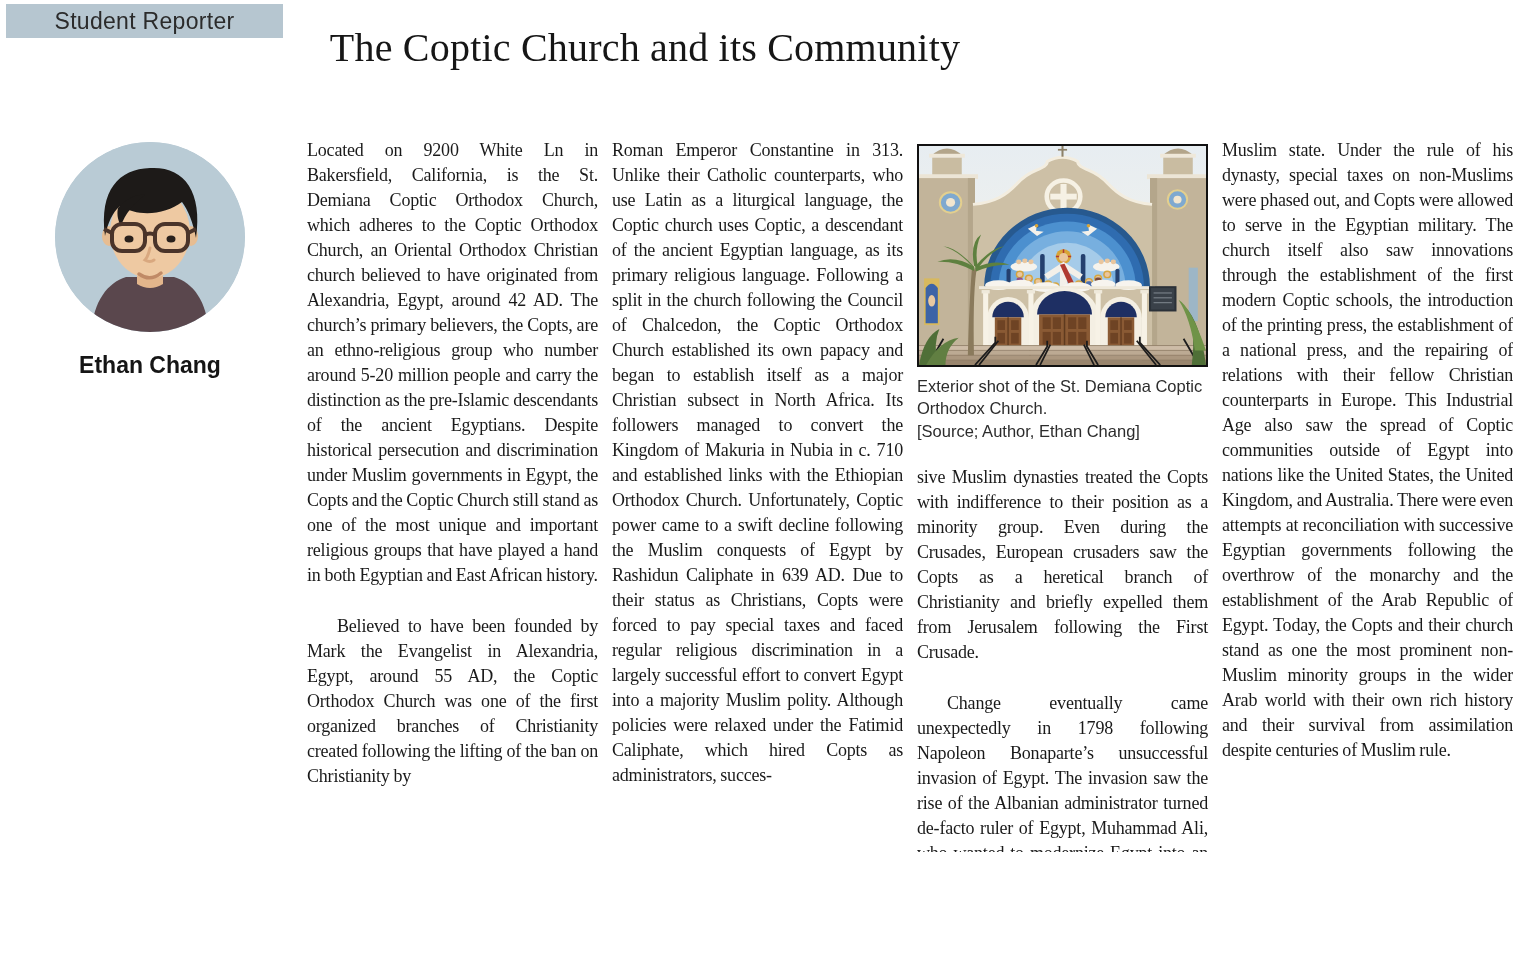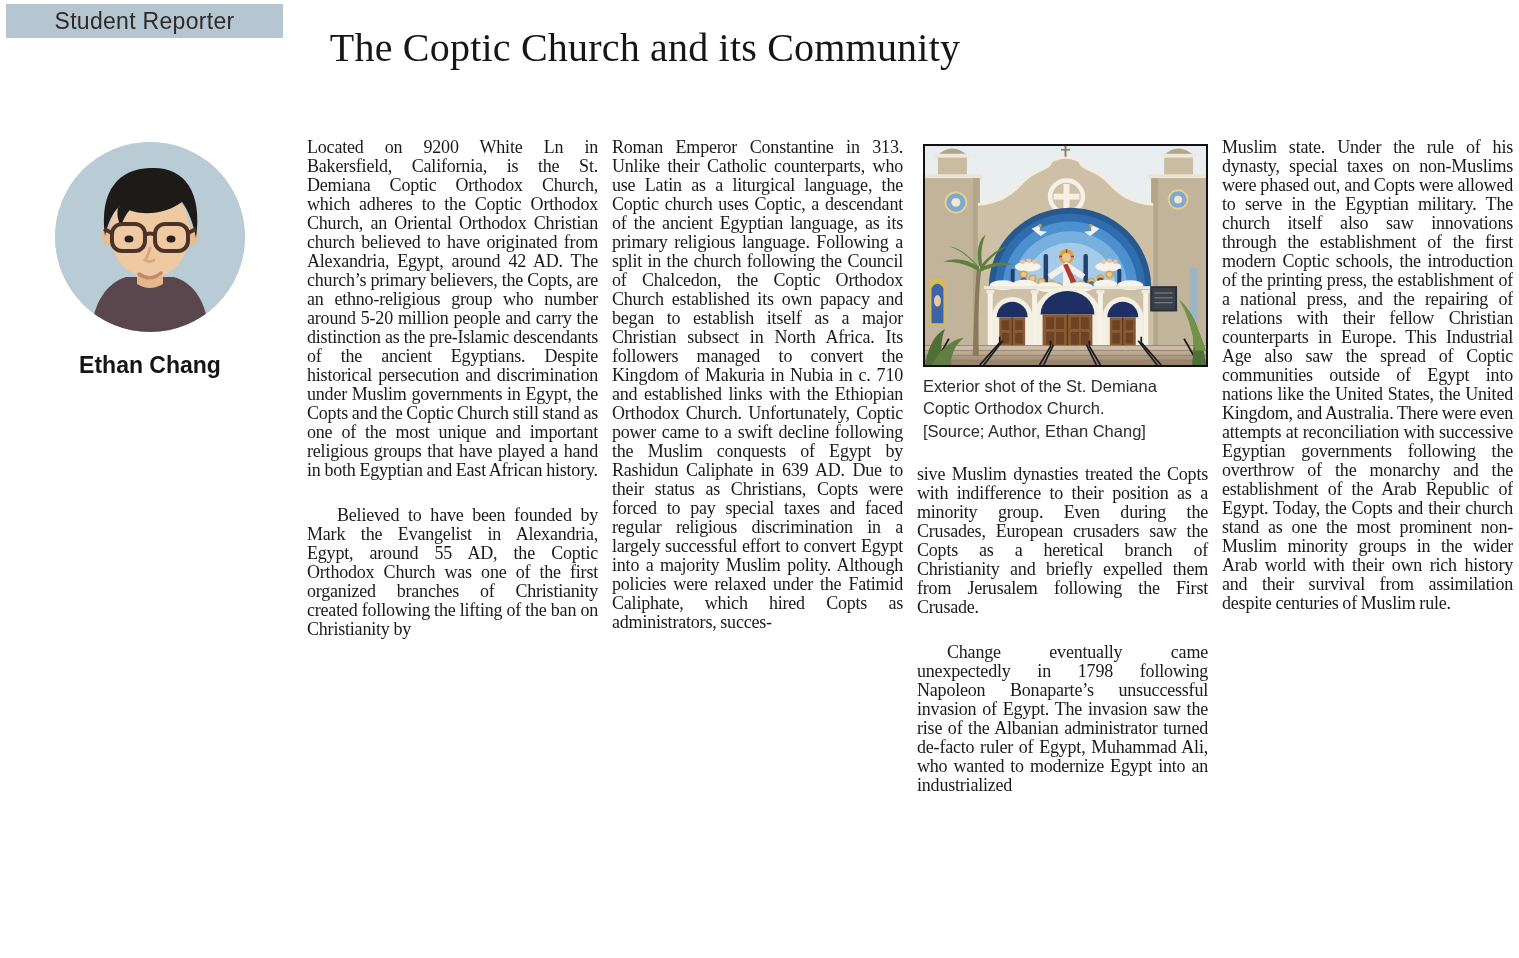--- a/index.html
+++ b/index.html
@@ -23,27 +23,27 @@
   .author-name{margin-top:20px;font-family:"Liberation Sans",sans-serif;font-size:23px;
                font-weight:700;color:#151515;}
   .author-grade,.author-school{font-family:"Liberation Sans",sans-serif;font-size:17.5px;
                color:#1d1d1d;line-height:1.5;}
   .author-grade{margin-top:6px;}
 
   
   .cols{position:absolute;left:307px;top:138px;width:1206px;height:820px;
         display:flex;gap:14px;overflow:hidden;}
   .col{flex:1 1 0;min-width:0;}
-  .col p{margin:0;font-size:18px;line-height:19px;text-align:justify;
+  .col p{margin:0;font-size:18px;line-height:25px;text-align:justify;
          letter-spacing:-0.2px;word-spacing:-0.5px;color:#1a1a1a;}
   .col p + p{margin-top:26px;}
   .col p.indent{text-indent:30px;}
 
   
-  figure{margin:6px 0 22px 6px;}
+  figure{margin:6px 0 22px 0;}
   .photo-frame{box-sizing:border-box;width:100%;height:223px;border:2px solid #111;background:#eef1ef;}
   .photo-frame svg{display:block;width:100%;height:100%;}
   figcaption{margin-top:9px;font-family:"Liberation Sans",sans-serif;font-size:16.5px;
              line-height:21.5px;color:#2c2c2c;}
   .cap{text-align:left;}
   .src{margin-top:2px;}
 </style>
 </head>
 <body>
 

